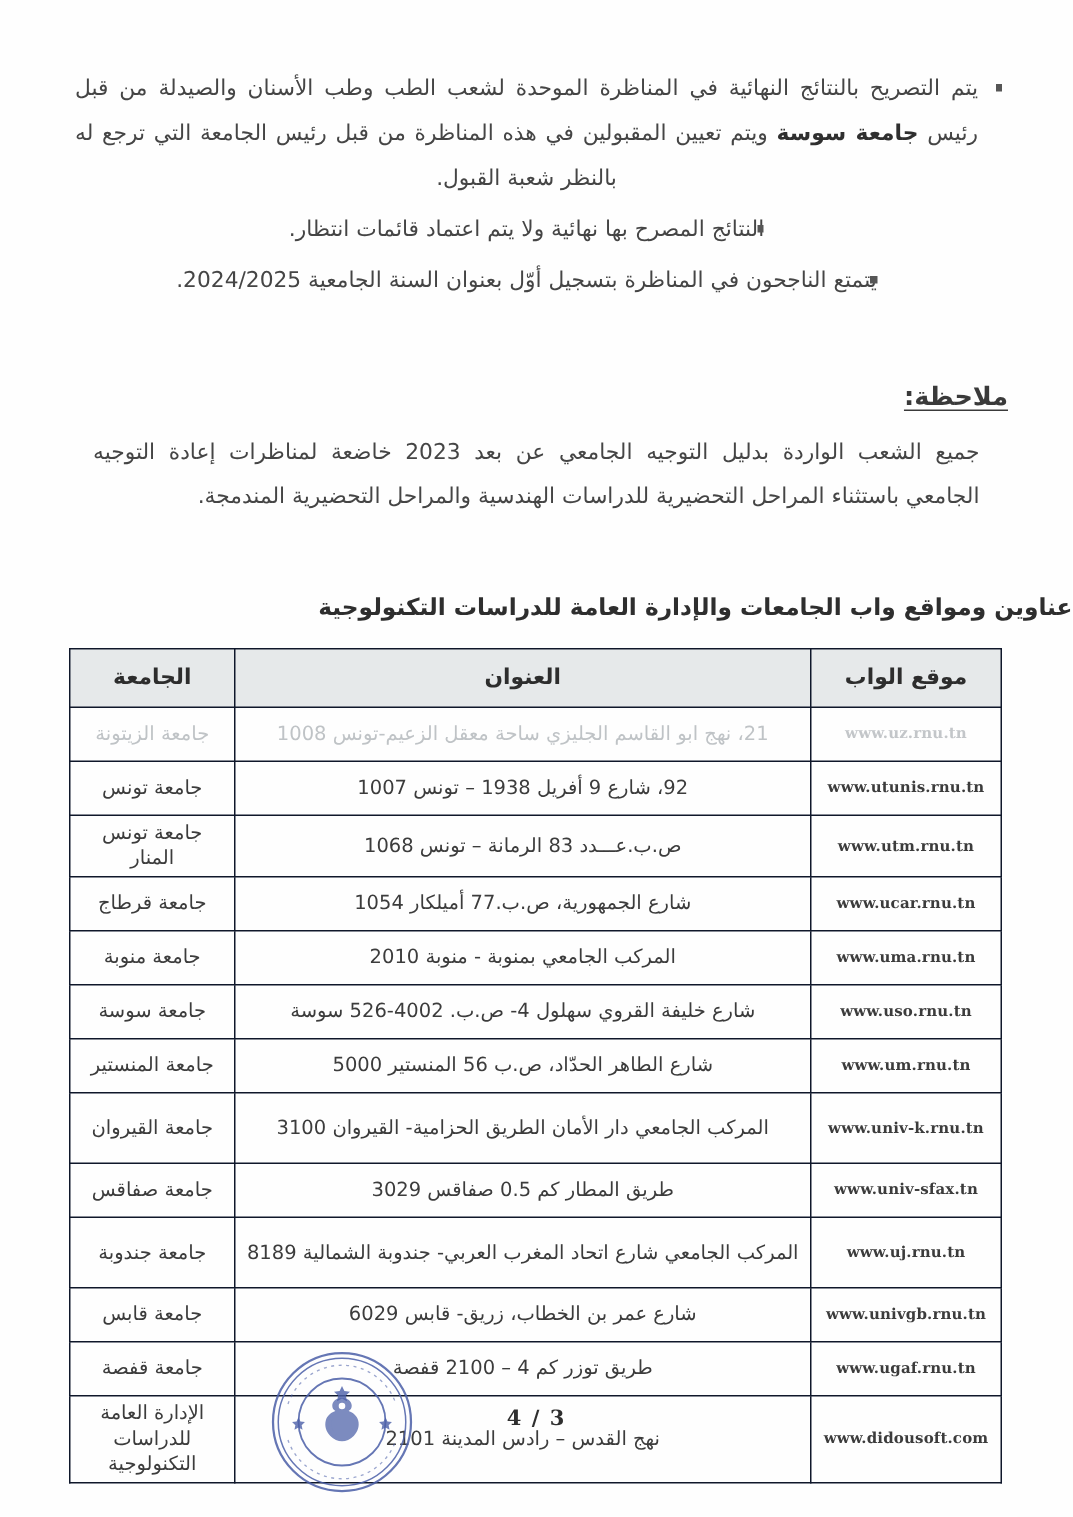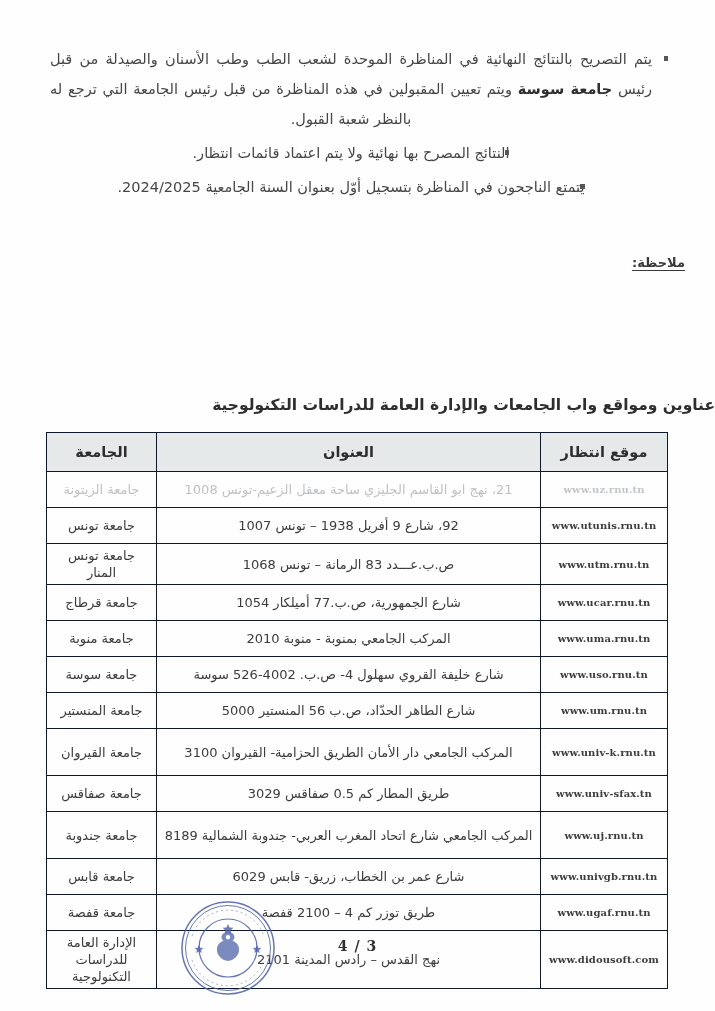--- a/index.html
+++ b/index.html
@@ -61,22 +61,22 @@
     padding-right: 18px;
   }
   .b2wrap .sq, .b3wrap .sq { right: 0px; top: 12px; }
 
   .bold-inline { font-weight: bold; color: #2f2f2f; }
 
   
   .note-heading {
     position: absolute;
     top: 255px;
-    right: 30px;
-    font-size: 13px;
+    right: 43px;
+    font-size: 17px;
     font-weight: bold;
     color: #3a3a3a;
     text-decoration: underline;
     text-underline-offset: 3px;
   }
   .note-body {
     position: absolute;
     top: 288px;
     right: 62px;
     left: 62px;
@@ -188,33 +188,34 @@
       </span>
     </li>
     <li class="bullet-item b3">
       <span class="b3wrap">
         <span class="sq"></span><span>يتمتع الناجحون في المناظرة بتسجيل أوّل بعنوان السنة الجامعية 2024/2025.</span>
       </span>
     </li>
   </ul>
 
   <div class="note-heading">ملاحظة:</div>
+  <div class="note-body">جميع الشعب الواردة بدليل التوجيه الجامعي عن بعد 2023 خاضعة لمناظرات إعادة التوجيه الجامعي باستثناء المراحل التحضيرية للدراسات الهندسية والمراحل التحضيرية المندمجة.</div>
 
   <div class="table-title">عناوين ومواقع واب الجامعات والإدارة العامة للدراسات التكنولوجية</div>
 
   <div class="tbl-wrap">
     <table class="univ">
       <colgroup>
         <col class="c-web">
           <col class="c-addr">
           <col class="c-uni">
       </colgroup>
       <thead>
         <tr>
-          <th>موقع انتظار</th>
+          <th>موقع الواب</th>
           <th>العنوان</th>
           <th>الجامعة</th>
         </tr>
       </thead>
       <tbody>
           <tr class="faded row-std">
             <td class="web">www.uz.rnu.tn</td>
             <td class="addr">21، نهج ابو القاسم الجليزي ساحة معقل الزعيم-تونس 1008</td>
             <td class="uni">جامعة الزيتونة</td>
           </tr>

